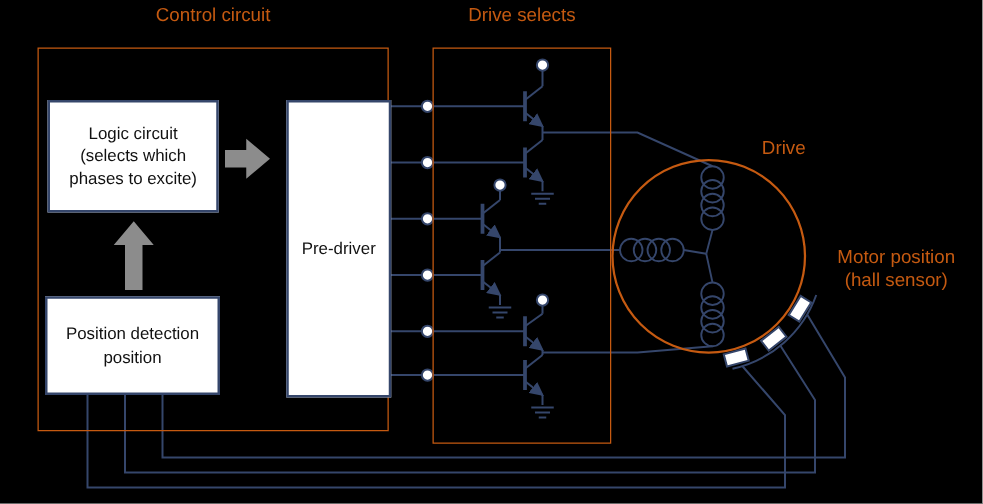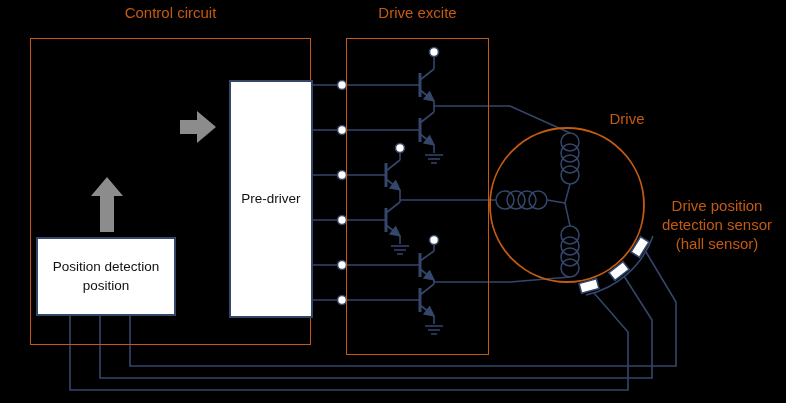--- a/index.html
+++ b/index.html
@@ -132,25 +132,27 @@
 
     <path class="wire" d="M70 316 V390 H628 V332 L594 293"></path>
     <path class="wire" d="M100 316 V378 H652 V320 L624 276"></path>
     <path class="wire" d="M130 316 V366 H676 V302 L646 252"></path>
   </svg>
 
   <div class="obox" style="left:30px;top:38px;width:281px;height:307px"></div>
   <div class="obox" style="left:346px;top:38px;width:143px;height:317px"></div>
 
   <div class="olabel" style="left:30px;top:4px;width:281px">Control circuit</div>
-  <div class="olabel" style="left:346px;top:4px;width:143px">Drive excite</div>
+  <div class="olabel" style="left:346px;top:4px;width:143px">Drive selects</div>
   <div class="olabel" style="left:592px;top:110px;width:70px">Drive</div>
   <div class="olabel" style="left:648px;top:197px;width:138px">
-    <div>Drive position</div>
-    <div>detection sensor</div>
+    <div>Motor position</div>
     <div class="small">(hall sensor)</div>
   </div>
 
+  <div class="box" style="left:38px;top:80px;width:137px;height:90px">Logic circuit
+(selects which
+phases to excite)</div>
   <div class="box" style="left:229px;top:80px;width:84px;height:238px">Pre-driver</div>
   <div class="box" style="left:36px;top:237px;width:140px;height:79px">Position detection
 position</div>
 
 </div>
 
 </body></html>

